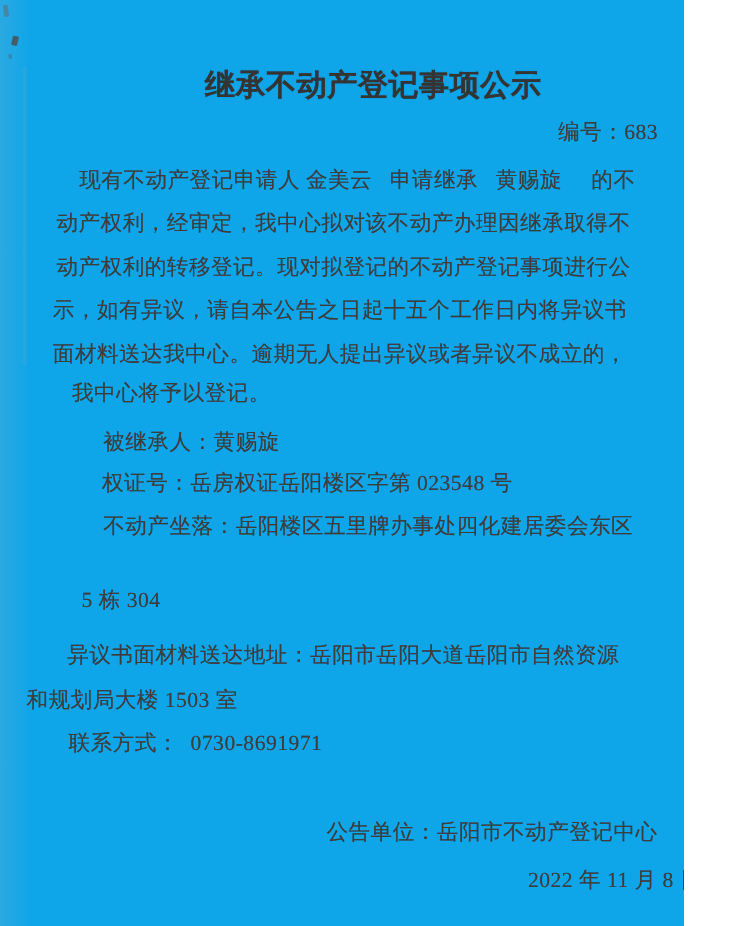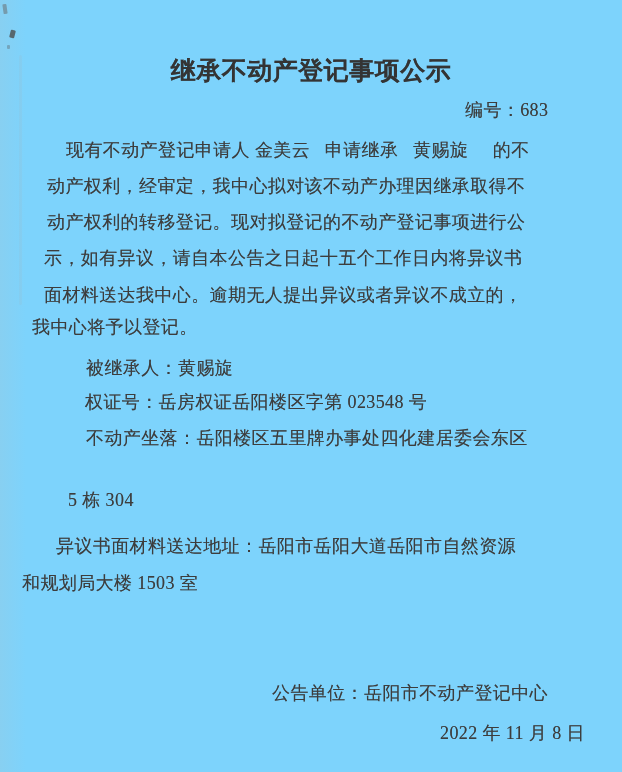--- a/index.html
+++ b/index.html
@@ -1,20 +1,20 @@
 <!DOCTYPE html>
 <html><head>
 <meta charset="utf-8">
 <style>
   html, body { margin: 0; padding: 0; background: #ffffff; }
   .page {
     position: relative;
-    width: 622px;
+    width: 570px;
     height: 772px;
-    background: #7dd3fc;
+    background: #0ea5e9;
     font-family: "Liberation Serif", serif;
     color: #3d3d3d;
     overflow: hidden;
   }
   
   .edge-shade {
     position: absolute; left: 0; top: 0; width: 26px; height: 772px;
     background: linear-gradient(90deg, rgba(190,190,186,0.16), rgba(0,0,0,0));
   }
   .scan-line {
@@ -43,21 +43,21 @@
     letter-spacing: 0.4px;
     white-space: pre;
     text-shadow: 0 0 0.5px rgba(61,61,61,0.55);
   }
   .number { top: 98px;  left: 465px; }
   .p0 { top: 138px; left: 66px; }
   .p1 { top: 174px; left: 47px; }
   .p2 { top: 210px; left: 47px; }
   .p3 { top: 246px; left: 44px; }
   .p4 { top: 283px; left: 44px; }
-  .p5 { top: 315px; left: 32px; }
+  .p5 { top: 315px; left: 60px; }
   .d0 { top: 356px; left: 86px; }
   .d1 { top: 390px; left: 85px; }
   .d2 { top: 426px; left: 86px; }
   .d3 { top: 488px; left: 25px; margin-left: 43px; }
   .o0 { top: 534px; left: 56px; }
   .o1 { top: 571px; left: 22px; }
   .o2 { top: 607px; left: 57px; }
   .f0 { top: 681px; left: 272px; text-align: center; }
   .f1 { top: 721px; left: 440px; }
 </style>
@@ -83,17 +83,18 @@
   <div class="ln p4">面材料送达我中心。逾期无人提出异议或者异议不成立的，</div>
   <div class="ln p5">我中心将予以登记。</div>
 
   <div class="ln d0">被继承人：黄赐旋</div>
   <div class="ln d1">权证号：岳房权证岳阳楼区字第 023548 号</div>
   <div class="ln d2">不动产坐落：岳阳楼区五里牌办事处四化建居委会东区</div>
   <div class="ln d3">5 栋 304</div>
 
   <div class="ln o0">异议书面材料送达地址：岳阳市岳阳大道岳阳市自然资源</div>
   <div class="ln o1">和规划局大楼 1503 室</div>
+  <div class="ln o2">联系方式：  0730-8691971</div>
 
   <div class="ln f0">公告单位：岳阳市不动产登记中心</div>
   <div class="ln f1">2022 年 11 月 8 日</div>
 
 </div>
 
 </body></html>

